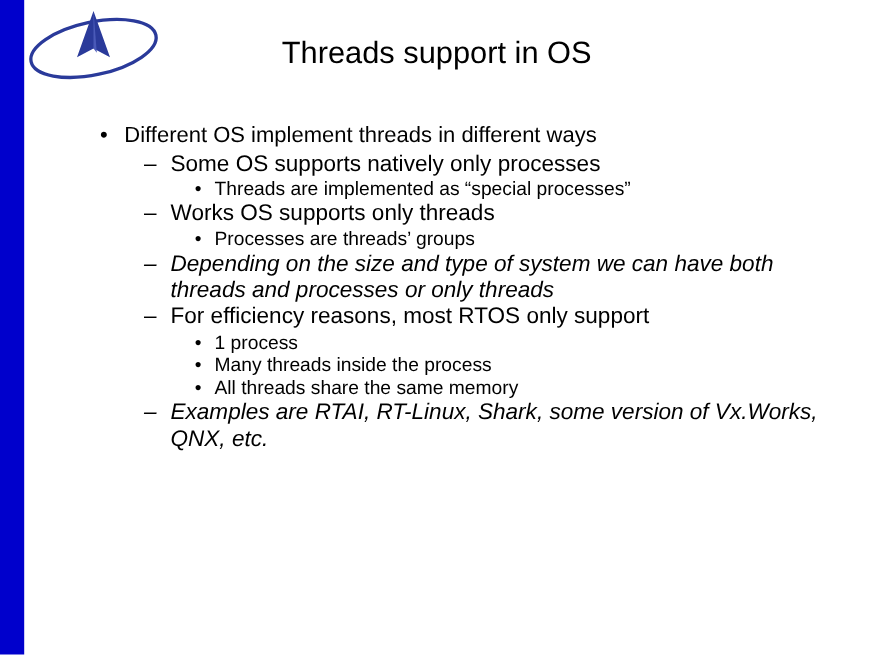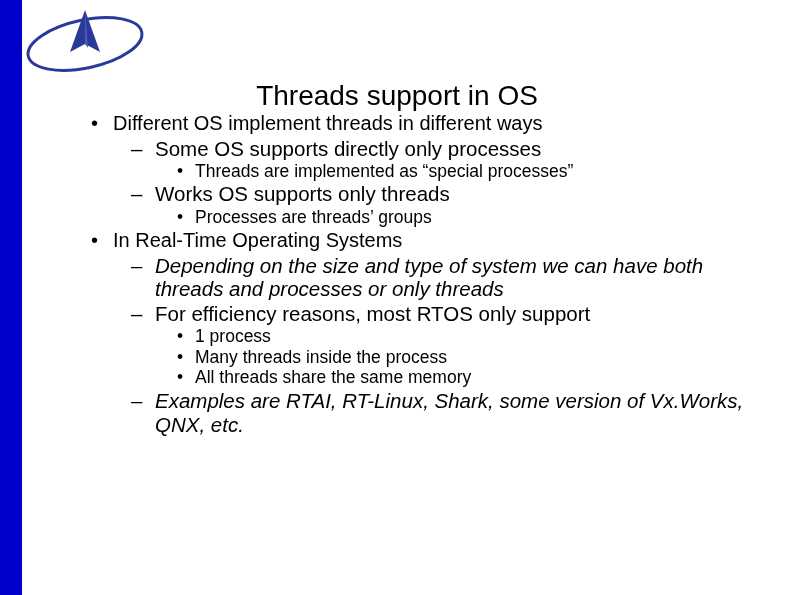--- a/index.html
+++ b/index.html
@@ -27,21 +27,20 @@
       height: 90px;
     }
     .title {
       position: absolute;
       top: 32px;
       left: 0;
       width: 794px;
       text-align: center;
       font-size: 28px;
       font-weight: normal;
-      margin-top: 48px;
     }
     .content {
       position: absolute;
       top: 110px;
       left: 95px;
       right: 30px;
     }
     .l1 {
       font-size: 20px;
       margin-left: 0;
@@ -101,24 +100,23 @@
     <ellipse cx="63" cy="44" rx="58" ry="24" fill="none" stroke="#2a3a9a" stroke-width="3" transform="rotate(-12 63 44)"></ellipse>
     <path d="M 63 10 L 78 52 L 63 44 L 48 52 Z" fill="#2a3a9a"></path>
     <path d="M 63 10 L 66 48 L 63 44 Z" fill="#4a5ab8"></path>
   </svg>
 </div>
 
 <div class="title">Threads support in OS</div>
 
 <div class="content">
   <div class="l1"><span>Different OS implement threads in different ways</span></div>
-  <div class="l2"><span>Some OS supports directly only processes</span></div>
+  <div class="l2"><span>Some OS supports natively only processes</span></div>
   <div class="l3"><span>Threads are implemented as “special processes”</span></div>
   <div class="l2"><span>Works OS supports only threads</span></div>
   <div class="l3"><span>Processes are threads’ groups</span></div>
-  <div class="l1"><span>In Real-Time Operating Systems</span></div>
   <div class="l2m"><span>Depending on the size and type of system we can have both threads and processes or only threads</span></div>
   <div class="l2"><span>For efficiency reasons, most RTOS only support</span></div>
   <div class="l3"><span>1 process</span></div>
   <div class="l3"><span>Many threads inside the process</span></div>
   <div class="l3"><span>All threads share the same memory</span></div>
   <div class="l2m"><span>Examples are RTAI, RT-Linux, Shark, some version of Vx.Works, QNX, etc.</span></div>
 </div>
 
 </body></html>

